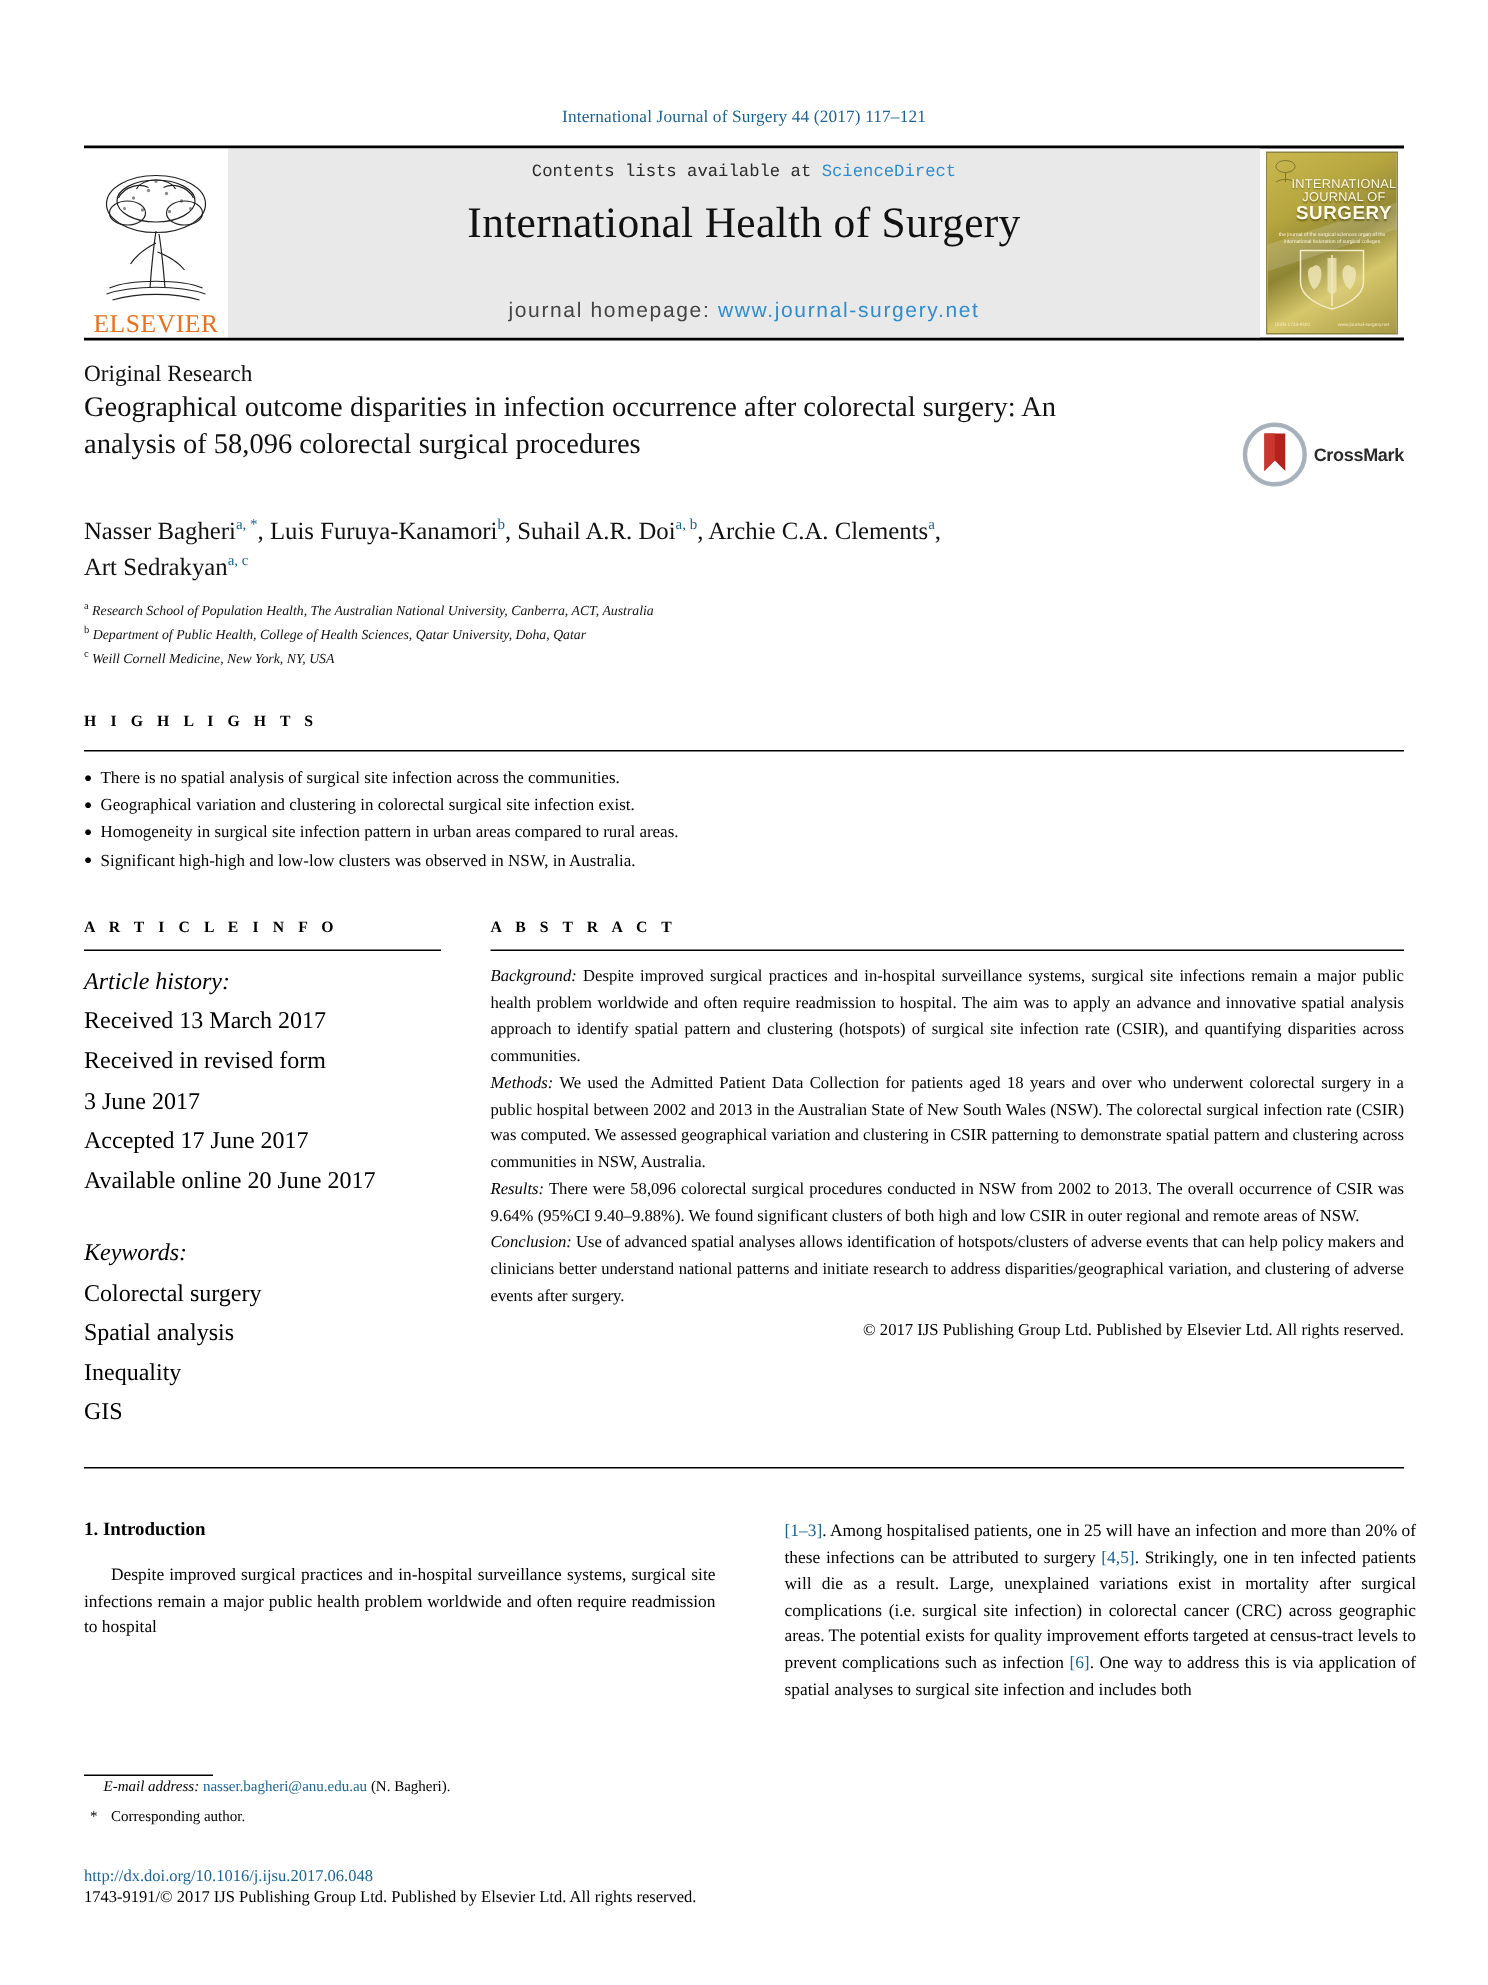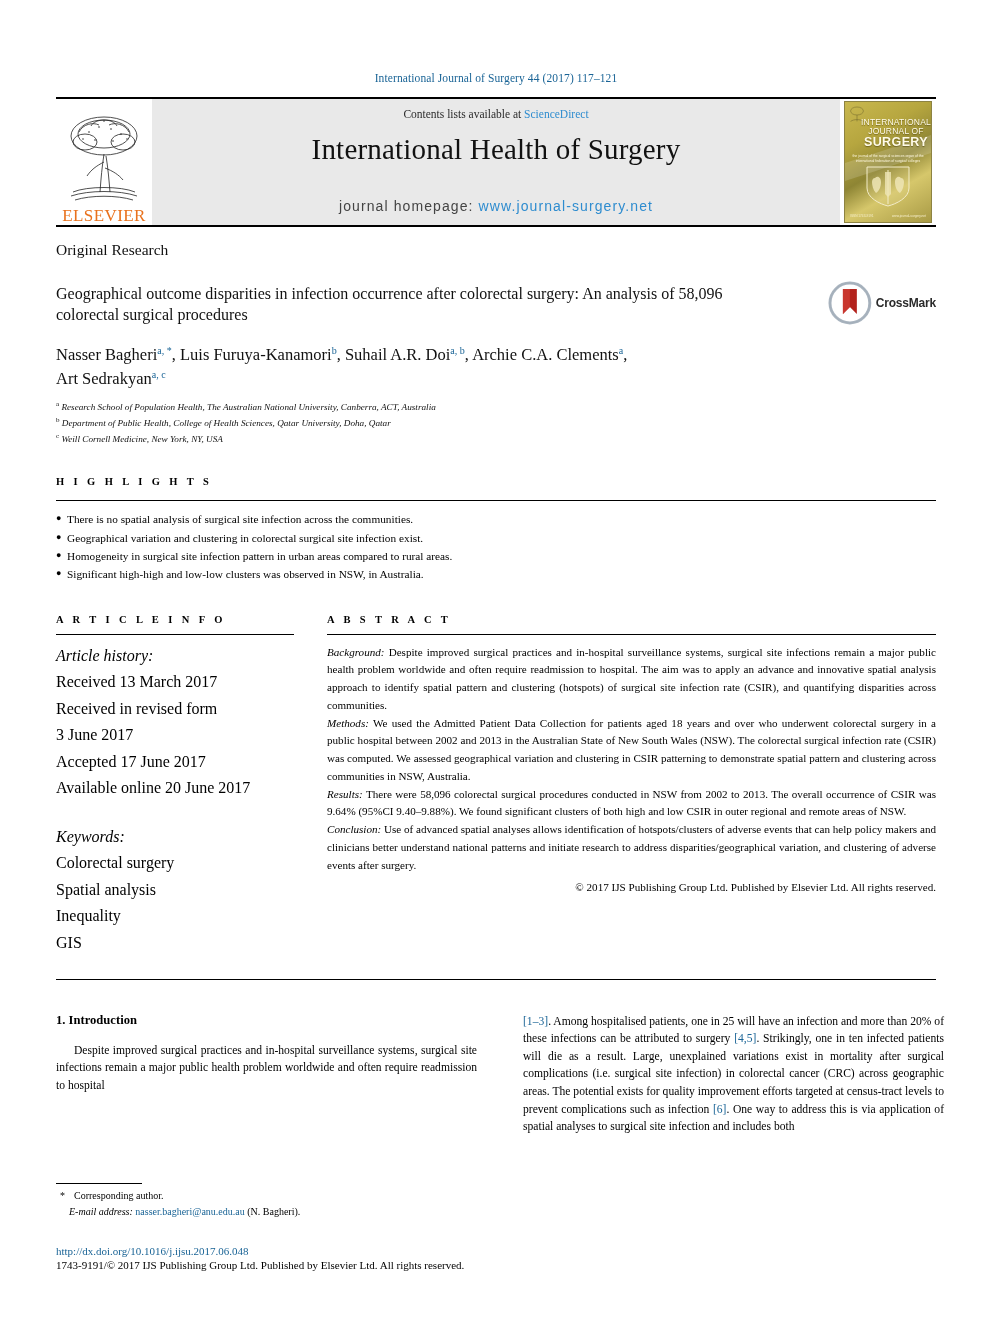--- a/index.html
+++ b/index.html
@@ -54,21 +54,21 @@
   }
   .banner {
     flex: 1 1 auto;
     background: #e9e9e9;
     display: flex;
     flex-direction: column;
     align-items: center;
     justify-content: space-between;
     padding: 9px 0 11px 0;
   }
-  .banner-top { font-family: Liberation Serif, serif; font-size: 11.5px; color: #2b2b2b; }
+  .banner-top { font-family: Liberation Mono, monospace; font-size: 11.5px; color: #2b2b2b; }
   .banner-top .sd { color: #2e8ccf; }
   .banner-title { font-size: 29px; letter-spacing: 0.2px; color: #111; }
   .banner-home { font-family: "Liberation Sans", sans-serif; font-size: 14px; letter-spacing: 1.1px; color: #444; margin-top: 20px; }
   .banner-home .url { color: #2e8ccf; letter-spacing: 1.1px; }
   .cover-cell {
     width: 96px;
     flex: 0 0 96px;
     display: flex;
     align-items: center;
     justify-content: center;
@@ -98,23 +98,23 @@
   .cover .csub { position:absolute; left:6px; right:6px; top:52px; font-size:3.4px; color:#fdf6dc; text-align:center; line-height:1.5; font-family:"Liberation Sans",sans-serif;}
   .crest {
     position: absolute; left: 14px; top: 62px; width: 58px; height: 44px;
   }
   .cover .cfoot { position:absolute; left:5px; right:5px; bottom:4px; display:flex; justify-content:space-between; font-size:3.2px; color:#f6eec9; font-family:"Liberation Sans",sans-serif;}
 
   
   .kind { margin-top: 14px; font-size: 15.5px; color: #111; }
   .title-row { display: flex; align-items: flex-start; }
   .title {
-    font-size: 16px;
+    font-size: 19px;
     line-height: 1.30;
-    margin-top: 25px;
+    margin-top: 1px;
     width: 690px;
     color: #111;
   }
   .crossmark {
     margin-left: auto;
     margin-top: 22px;
     width: 108px; height: 44px;
     display: flex; align-items: center;
   }
   .cm-word { font-family: "Liberation Sans", sans-serif; font-weight: bold; font-size: 12px; letter-spacing: -0.2px; color: #2b2b2b; margin-left: 4px; }
@@ -365,25 +365,25 @@
         <span style="display:inline-block;width:18px"></span><span>Despite improved surgical practices and in-hospital surveillance systems, surgical site infections remain a major public health problem worldwide and often require readmission to hospital</span>
       </div>
     </div>
     <div class="bcol">
       <div class="para tight"><span class="ref">[1–3]</span><span>. Among hospitalised patients, one in 25 will have an infection and more than 20% of these infections can be attributed to surgery </span><span class="ref">[4,5]</span><span>. Strikingly, one in ten infected patients will die as a result. Large, unexplained variations exist in mortality after surgical complications (i.e. surgical site infection) in colorectal cancer (CRC) across geographic areas. The potential exists for quality improvement efforts targeted at census-tract levels to prevent complications such as infection </span><span class="ref">[6]</span><span>. One way to address this is via application of spatial analyses to surgical site infection and includes both</span></div>
     </div>
   </div>
 
   <div class="footnote">
     <div class="fn-rule"></div>
+    <div class="fn-line">
+      <span class="ital">E-mail address:</span> <span class="mail">nasser.bagheri@anu.edu.au</span><span> (N. Bagheri).</span>
+    </div>
     <div class="fn-line" style="margin-top:4px">
       <span class="star">*</span><span>Corresponding author.</span>
-    </div>
-    <div class="fn-line">
-      <span class="ital">E-mail address:</span> <span class="mail">nasser.bagheri@anu.edu.au</span><span> (N. Bagheri).</span>
     </div>
   </div>
 
   <div class="footer">
     <div class="doi">http://dx.doi.org/10.1016/j.ijsu.2017.06.048</div>
     <div class="issn">1743-9191/© 2017 IJS Publishing Group Ltd. Published by Elsevier Ltd. All rights reserved.</div>
   </div>
 
 </div>
 

